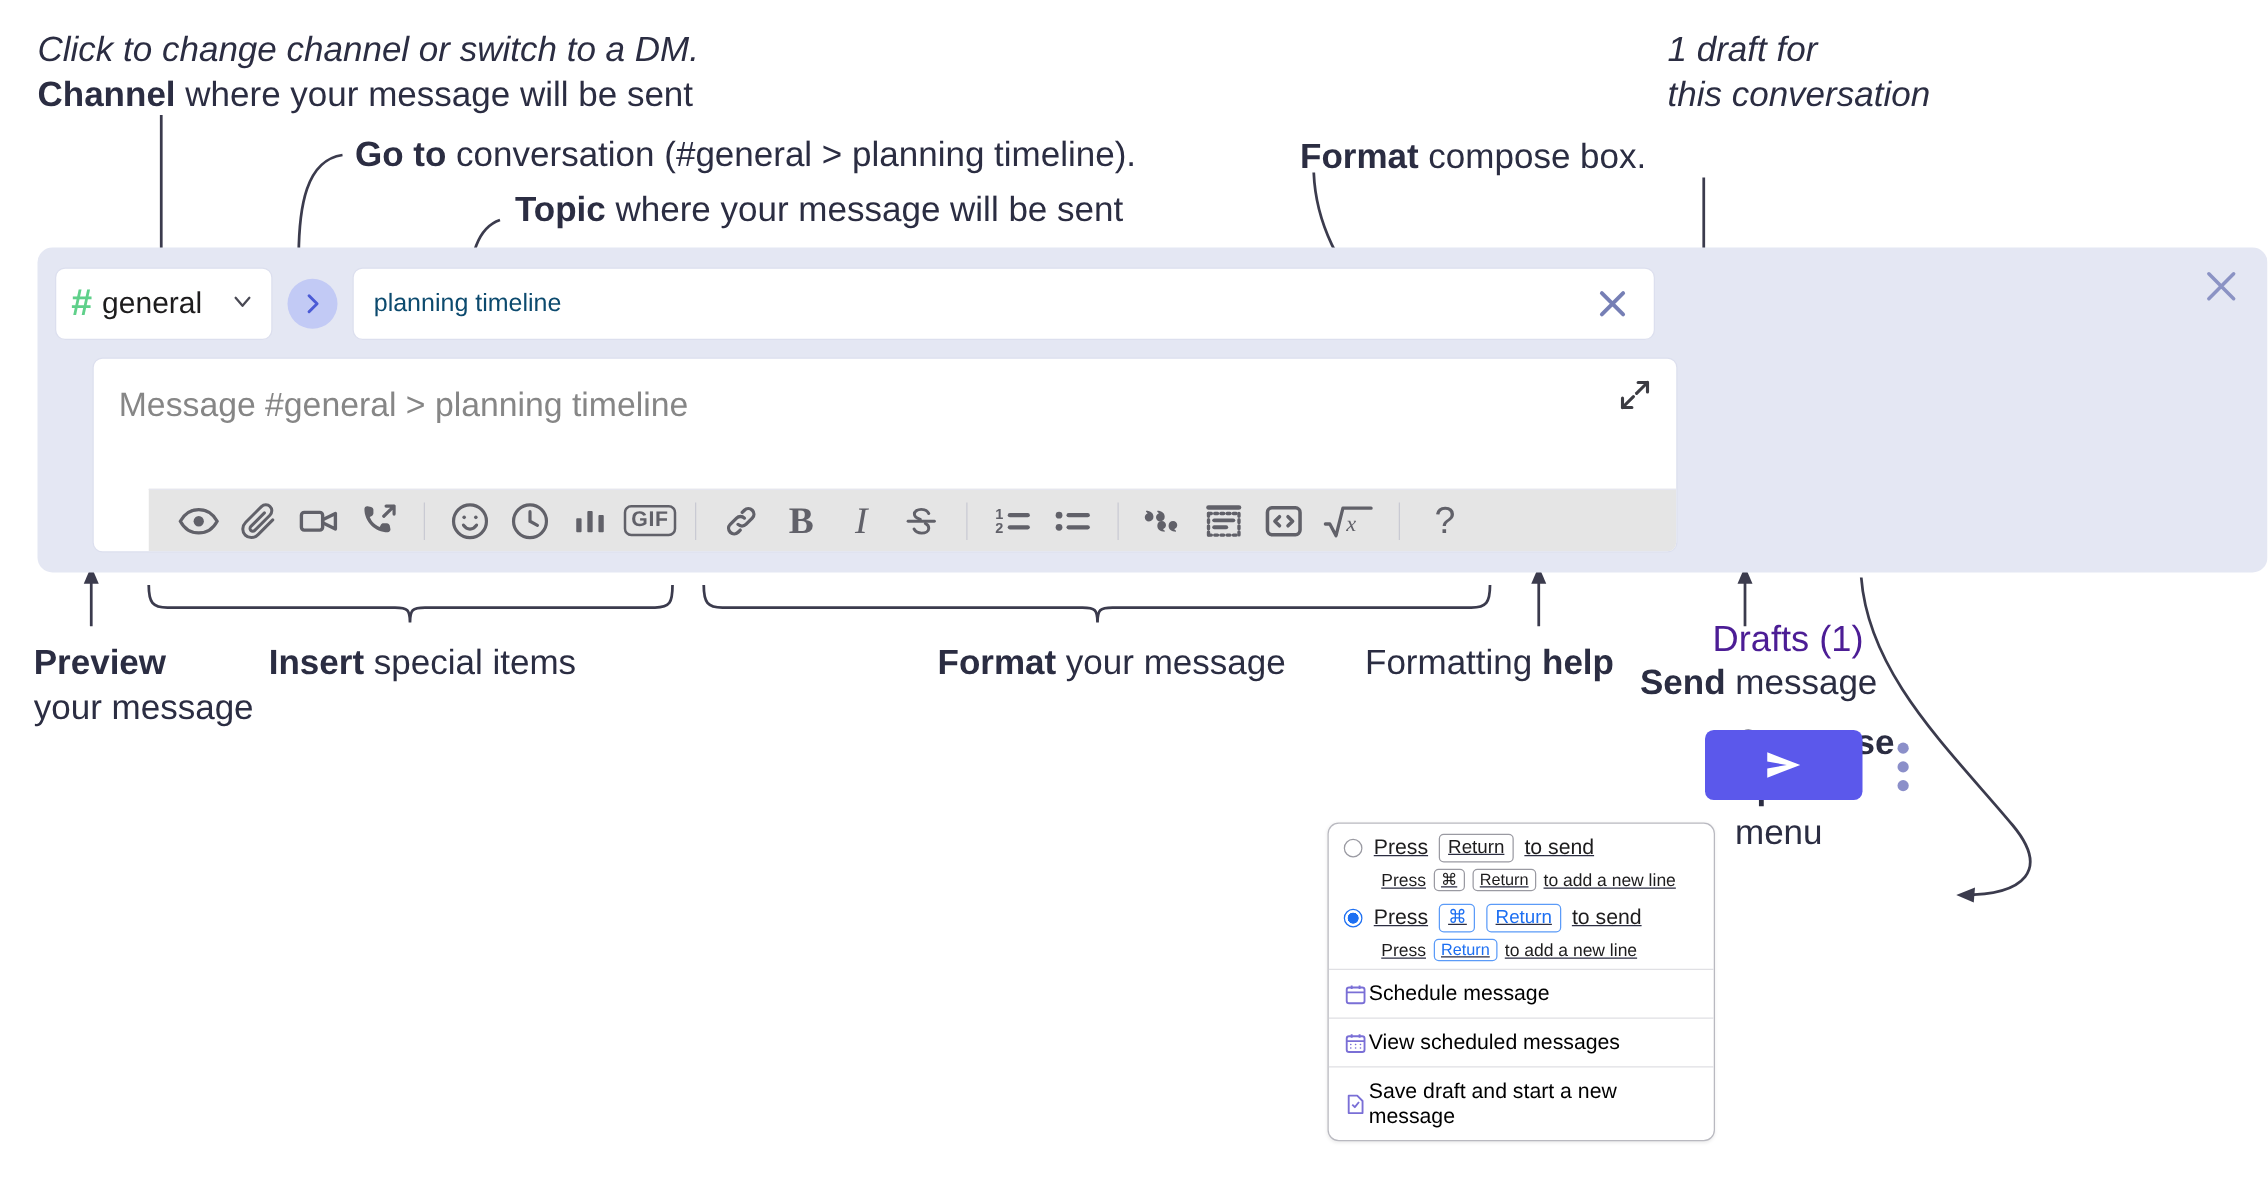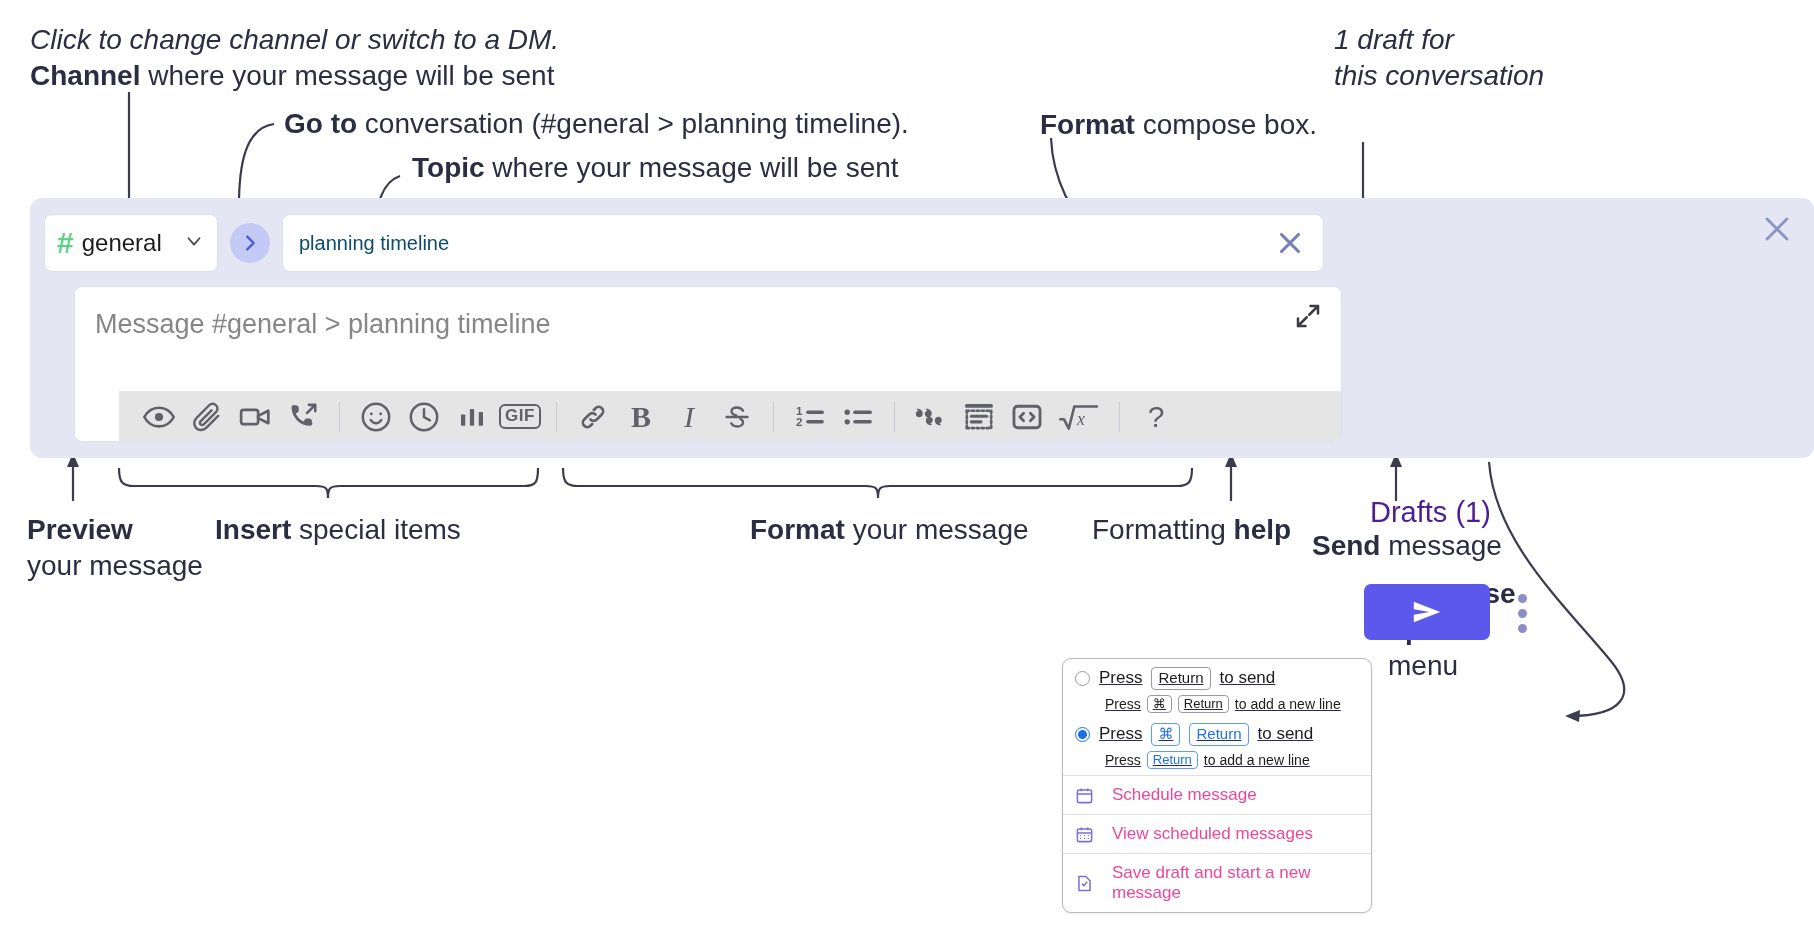--- a/index.html
+++ b/index.html
@@ -123,21 +123,21 @@
   .radio.on { border:1.6px solid #1d6ff2; background:
       radial-gradient(circle at 50% 50%, #1d6ff2 0 4.2px, #fff 4.6px 100%); }
   .key {
     border:1px solid #9a9aa2; border-radius:4px; padding:1px 6px; font-size:15px; color:#1d1c1d;
     display:inline-block; line-height:1.25; white-space:nowrap;
   }
   .key.sm { font-size:13px; padding:0 5px; }
   .key.blue { border-color:#5b9bf8; color:#1d6ff2; }
   .mdiv { height:1px; background:#e0e0e4; }
   .mitem {
-    display:flex; align-items:center; gap:18px; padding:9px 12px; font-size:17px; color:#ec4899;
+    display:flex; align-items:center; gap:1px; padding:9px 12px; font-size:17px; color:#000000;
     cursor:pointer;
   }
   .mitem svg { flex:none; color:#7a6fd6; }
 </style>
 </head>
 <body>
 
 <div class="anno a-28" style="left:30px; top:22px;">
   <div><i>Click to change channel or switch to a DM.</i></div>
   <div><b>Channel</b><span> where your message will be sent</span></div>

